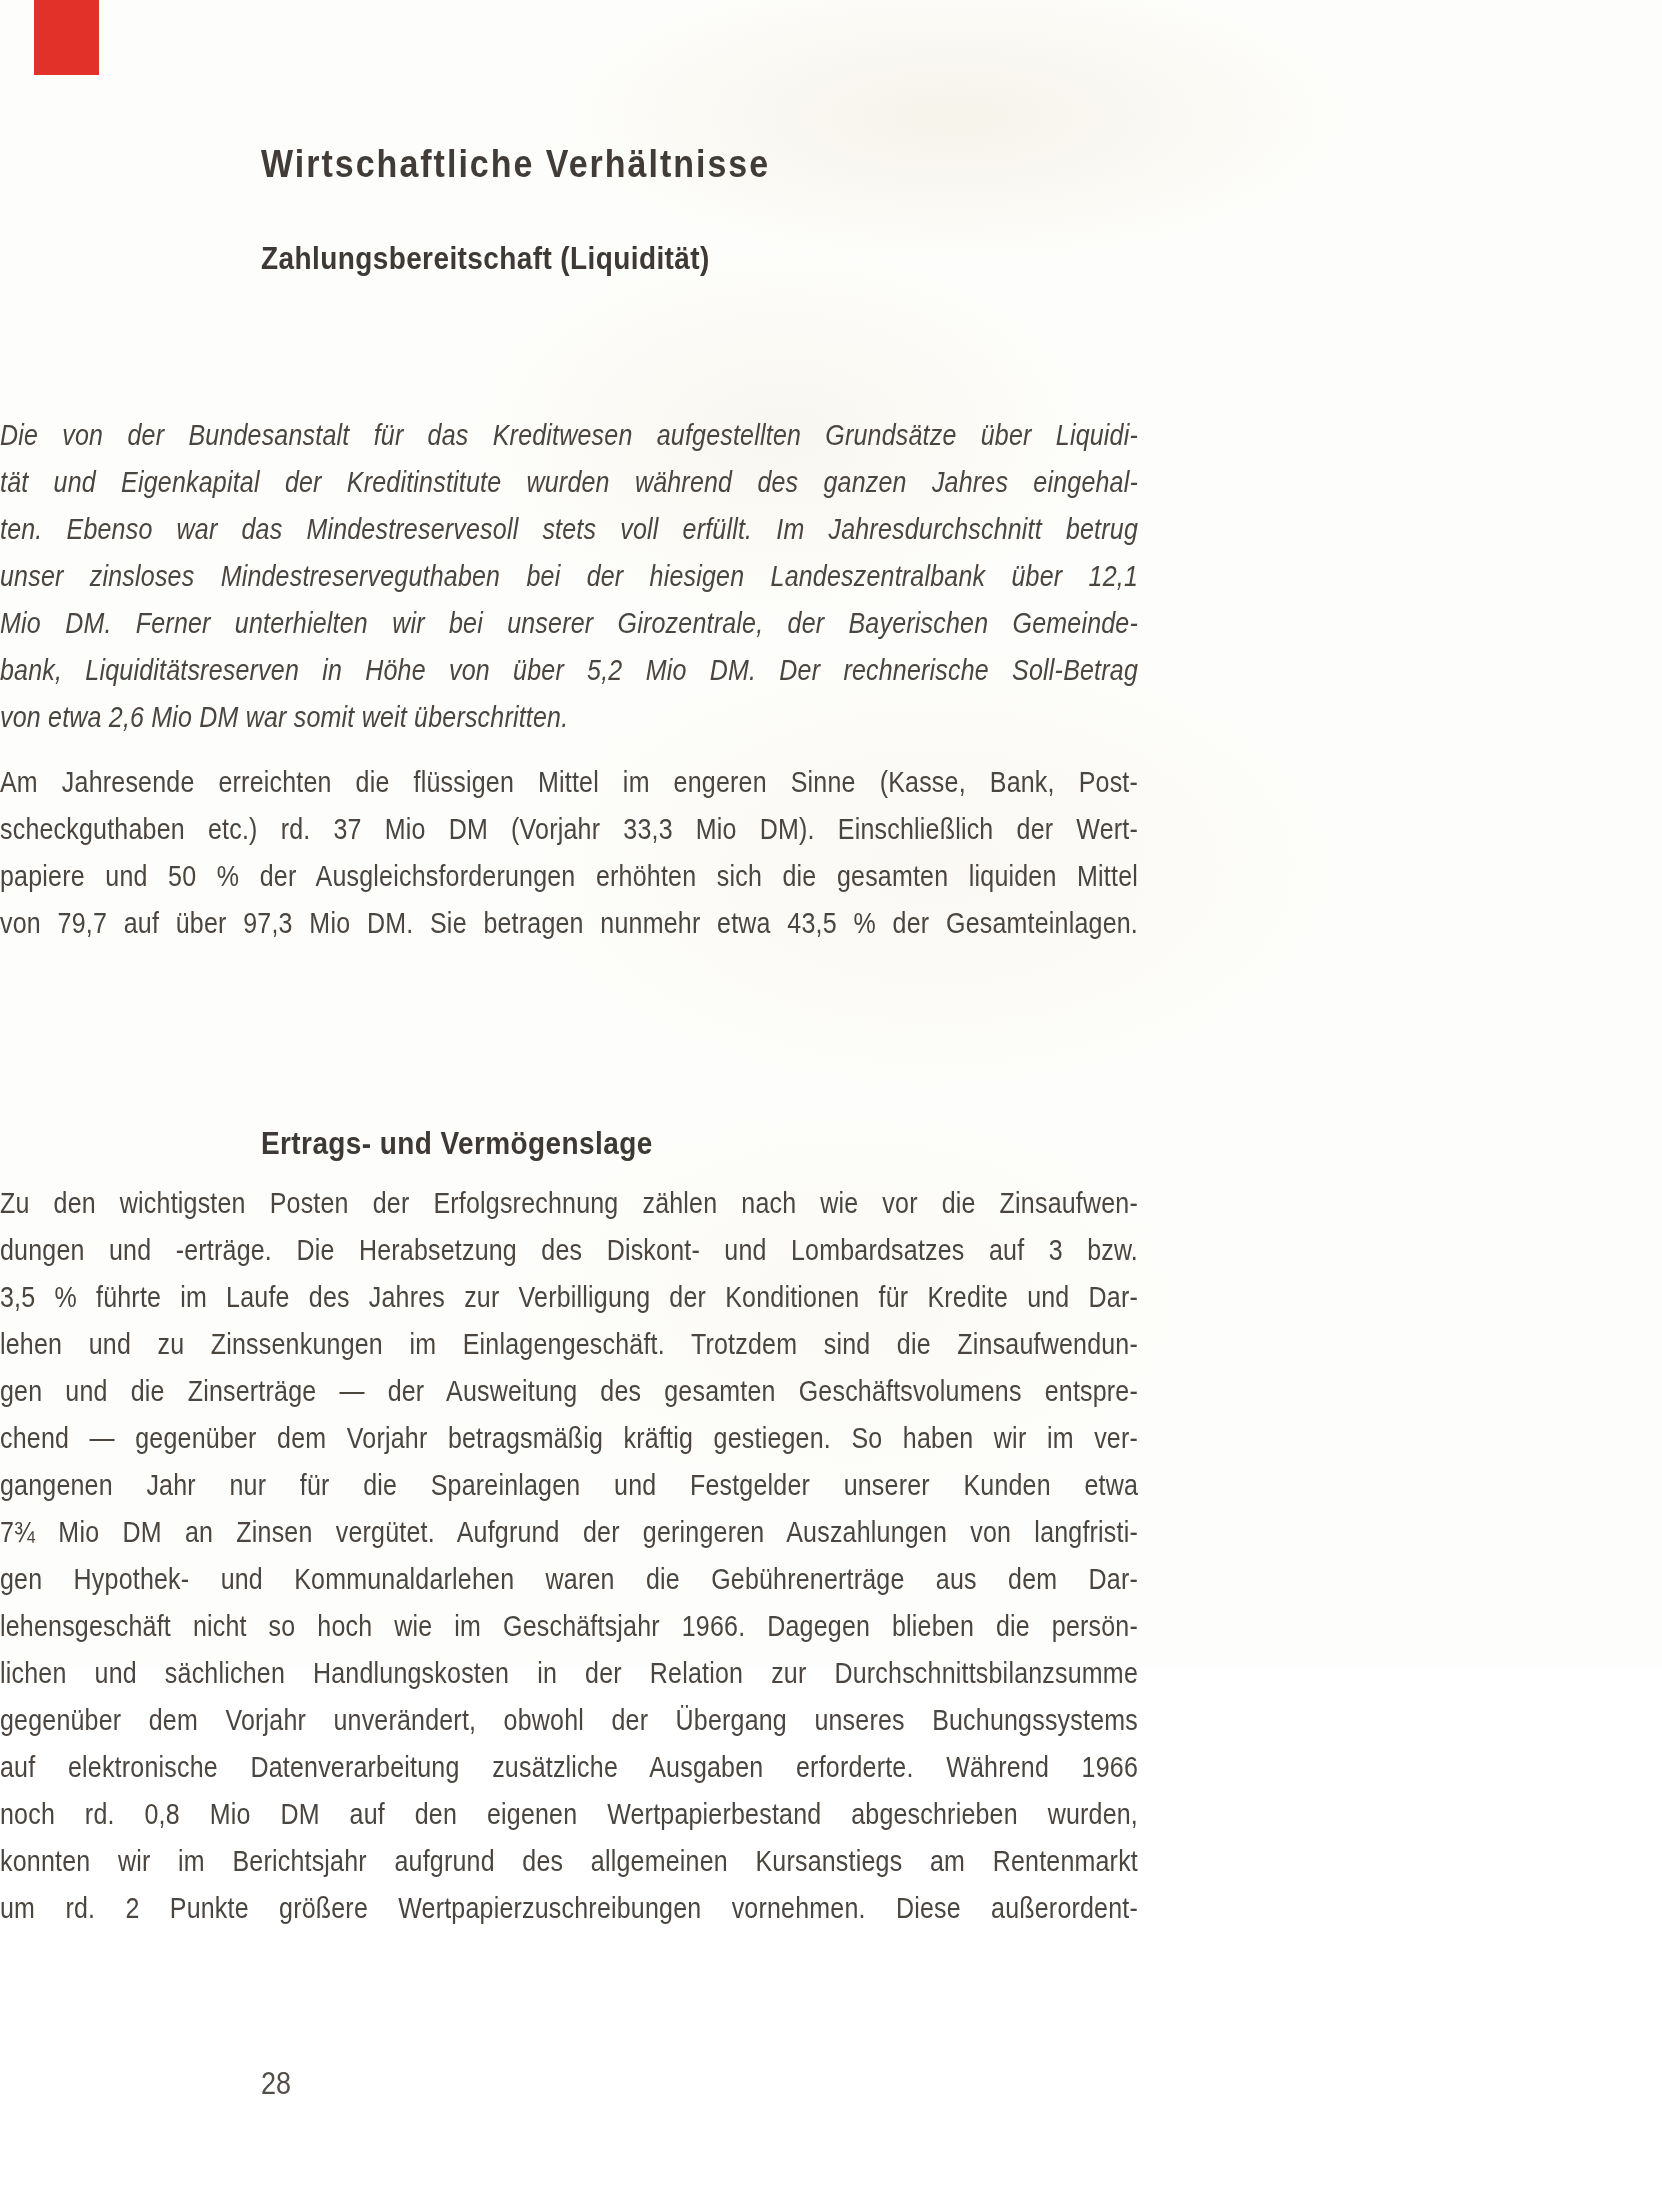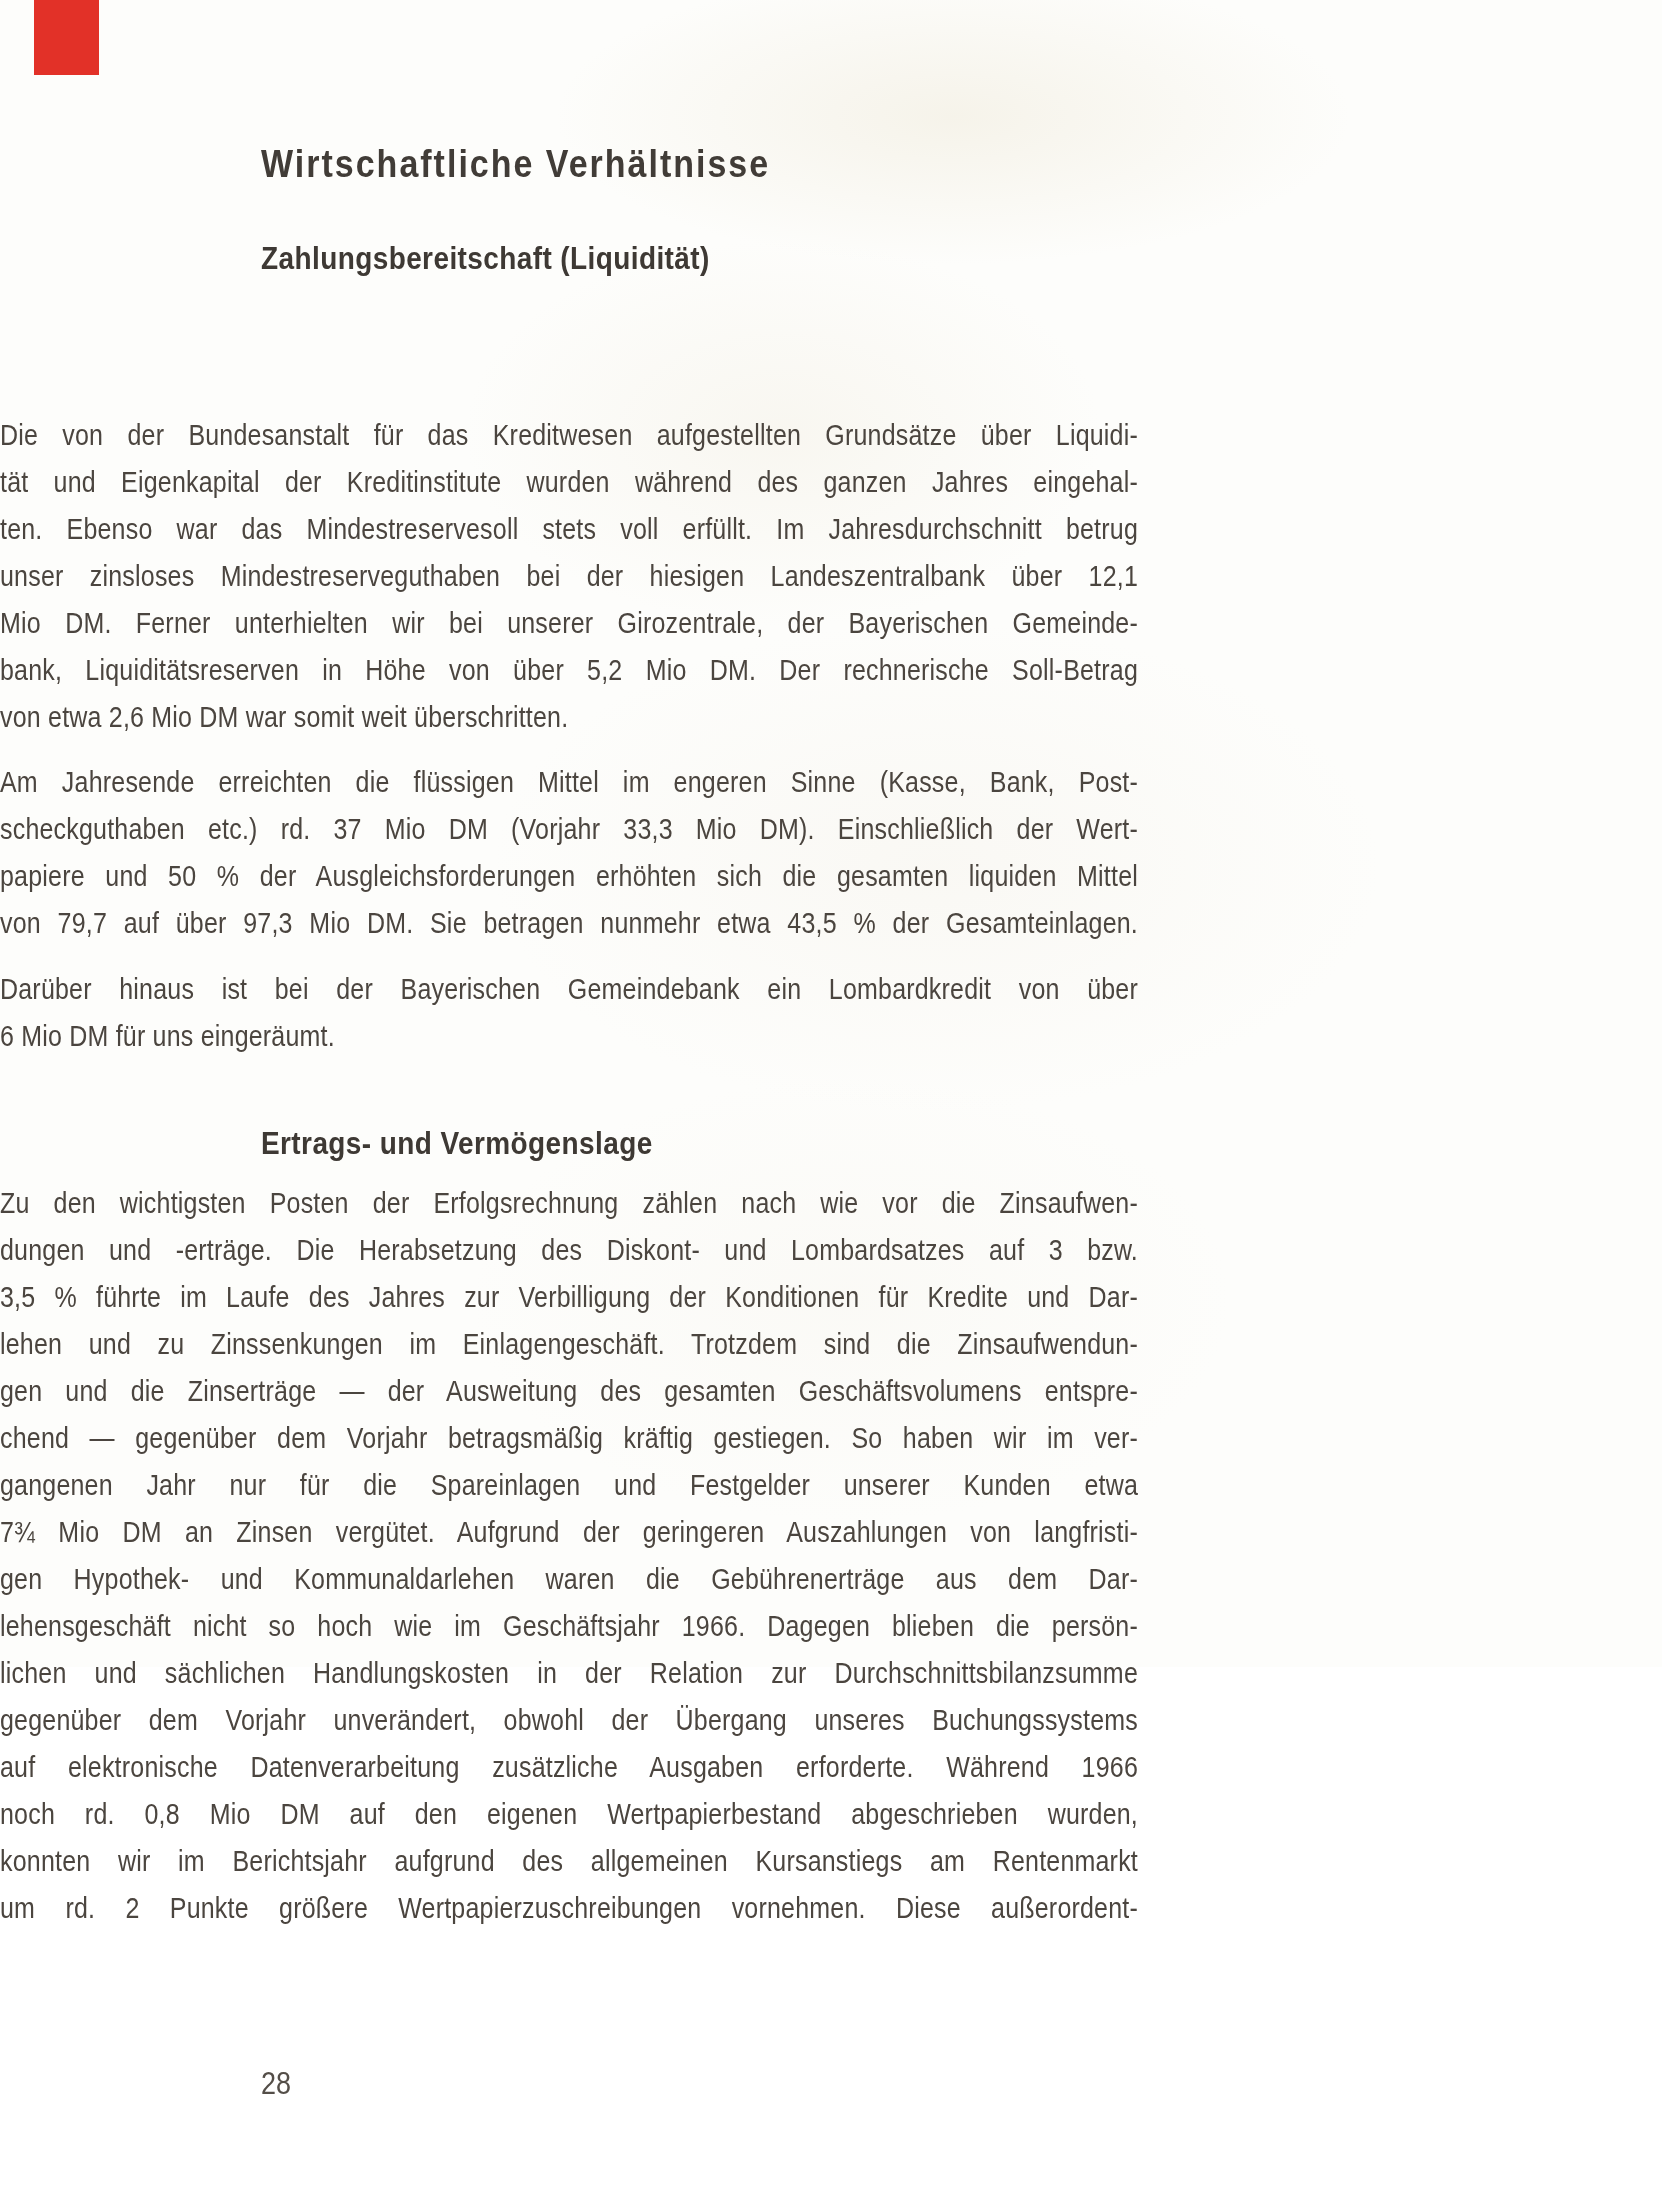--- a/index.html
+++ b/index.html
@@ -58,41 +58,37 @@
 
 <div class="page">
 
   <div class="corner-mark"></div>
 
   <div class="col doc-title" style="top:143px;">Wirtschaftliche Verhältnisse</div>
 
   <div class="col sec-heading" style="top:241px;">Zahlungsbereitschaft (Liquidität)</div>
 
 
-  <div class="col para" style="top:411px;">
+  <div class="col para" style="top:411px;font-style:italic;">
     <div class="ln">Die von der Bundesanstalt für das Kreditwesen aufgestellten Grundsätze über Liquidi-</div>
     <div class="ln">tät und Eigenkapital der Kreditinstitute wurden während des ganzen Jahres eingehal-</div>
     <div class="ln">ten. Ebenso war das Mindestreservesoll stets voll erfüllt. Im Jahresdurchschnitt betrug</div>
     <div class="ln">unser zinsloses Mindestreserveguthaben bei der hiesigen Landeszentralbank über 12,1</div>
     <div class="ln">Mio DM. Ferner unterhielten wir bei unserer Girozentrale, der Bayerischen Gemeinde-</div>
     <div class="ln">bank, Liquiditätsreserven in Höhe von über 5,2 Mio DM. Der rechnerische Soll-Betrag</div>
     <div class="ln end">von etwa 2,6 Mio DM war somit weit überschritten.</div>
   </div>
 
   <div class="col para" style="top:758px;">
     <div class="ln">Am Jahresende erreichten die flüssigen Mittel im engeren Sinne (Kasse, Bank, Post-</div>
     <div class="ln">scheckguthaben etc.) rd. 37 Mio DM (Vorjahr 33,3 Mio DM). Einschließlich der Wert-</div>
     <div class="ln">papiere und 50 % der Ausgleichsforderungen erhöhten sich die gesamten liquiden Mittel</div>
     <div class="ln">von 79,7 auf über 97,3 Mio DM. Sie betragen nunmehr etwa 43,5 % der Gesamteinlagen.</div>
   </div>
 
-  <div class="col para" style="top:965px;">
-    <div class="ln">Darüber hinaus ist bei der Bayerischen Gemeindebank ein Lombardkredit von über</div>
-    <div class="ln end">6 Mio DM für uns eingeräumt.</div>
-  </div>
 
   <div class="col sec-heading" style="top:1126px;">Ertrags- und Vermögenslage</div>
 
   <div class="col para" style="top:1179px;">
     <div class="ln">Zu den wichtigsten Posten der Erfolgsrechnung zählen nach wie vor die Zinsaufwen-</div>
     <div class="ln">dungen und -erträge. Die Herabsetzung des Diskont- und Lombardsatzes auf 3 bzw.</div>
     <div class="ln">3,5 % führte im Laufe des Jahres zur Verbilligung der Konditionen für Kredite und Dar-</div>
     <div class="ln">lehen und zu Zinssenkungen im Einlagengeschäft. Trotzdem sind die Zinsaufwendun-</div>
     <div class="ln">gen und die Zinserträge — der Ausweitung des gesamten Geschäftsvolumens entspre-</div>
     <div class="ln">chend — gegenüber dem Vorjahr betragsmäßig kräftig gestiegen. So haben wir im ver-</div>

